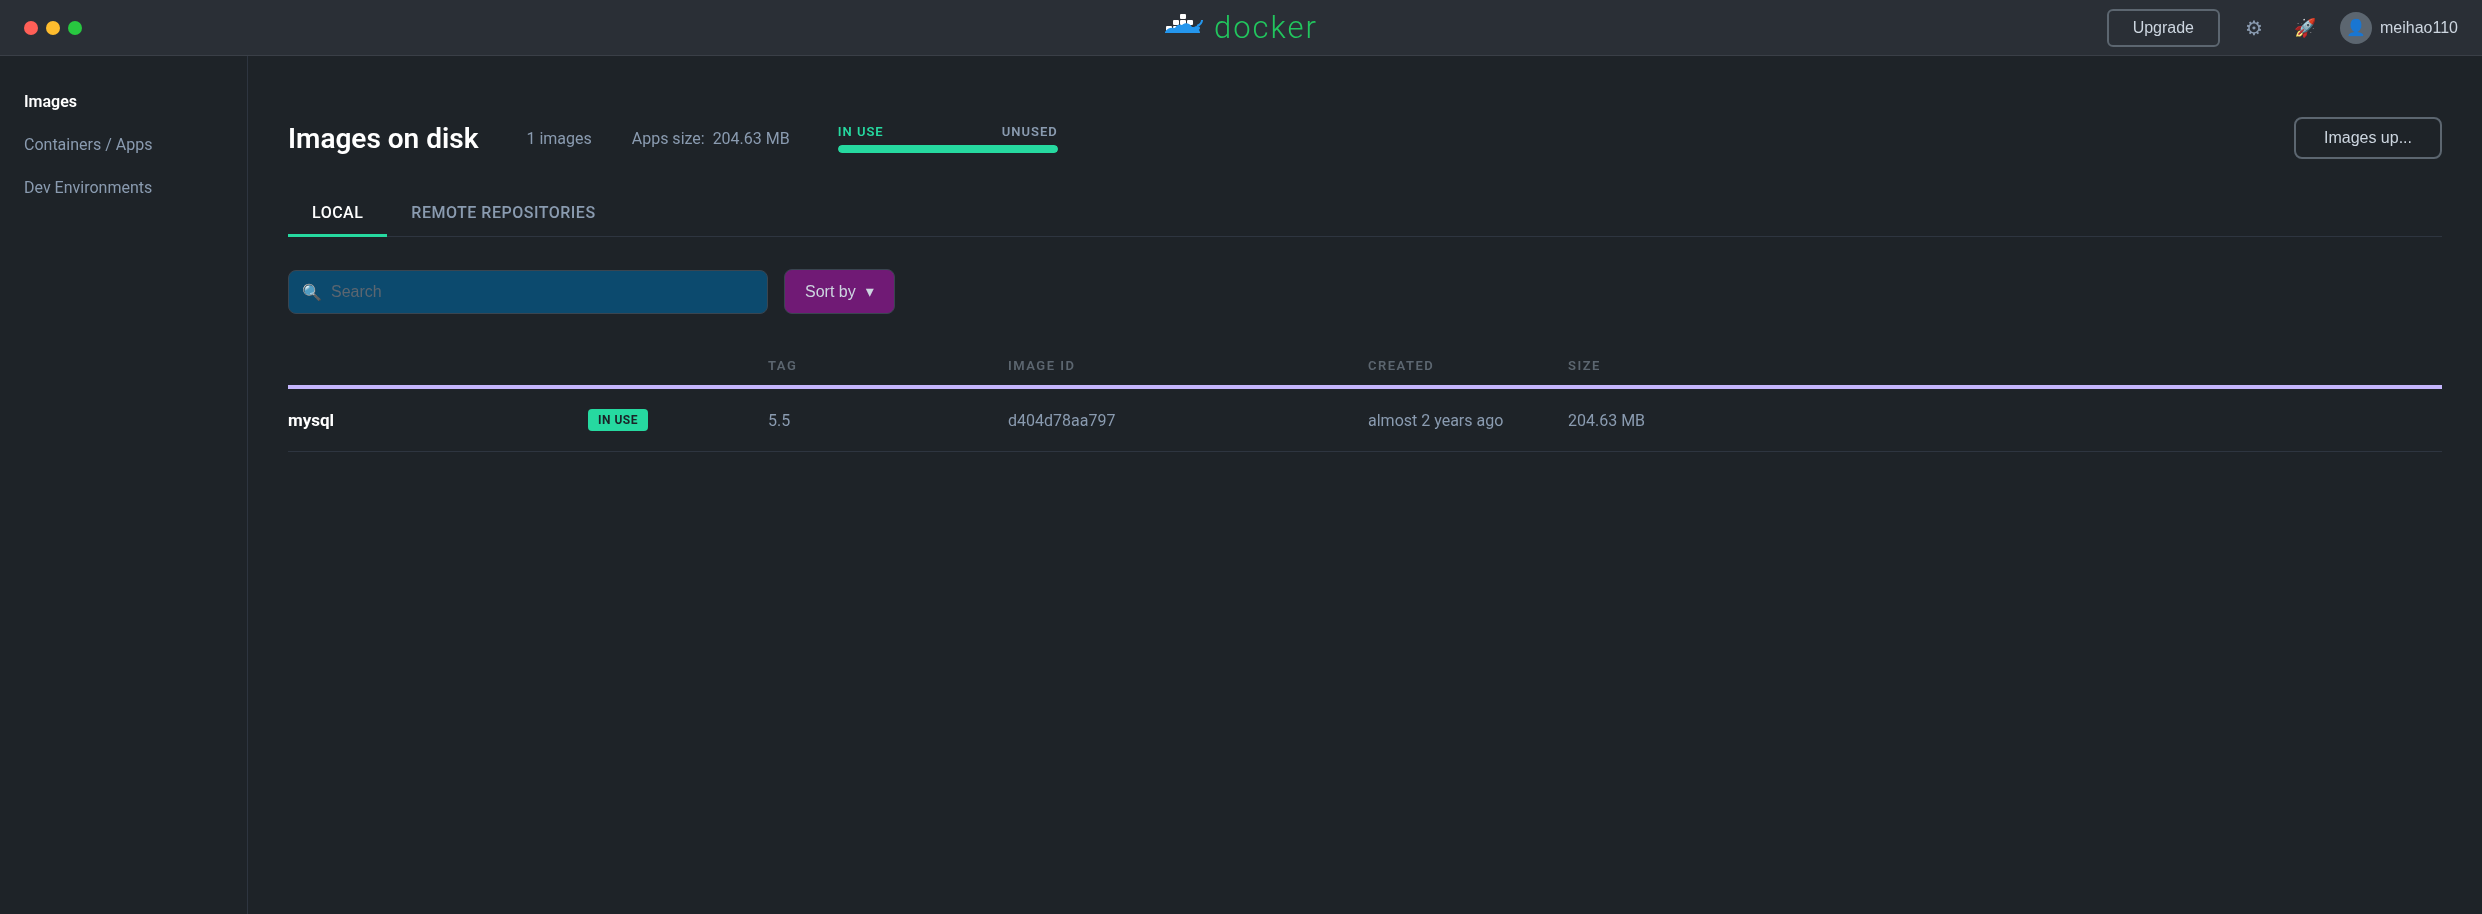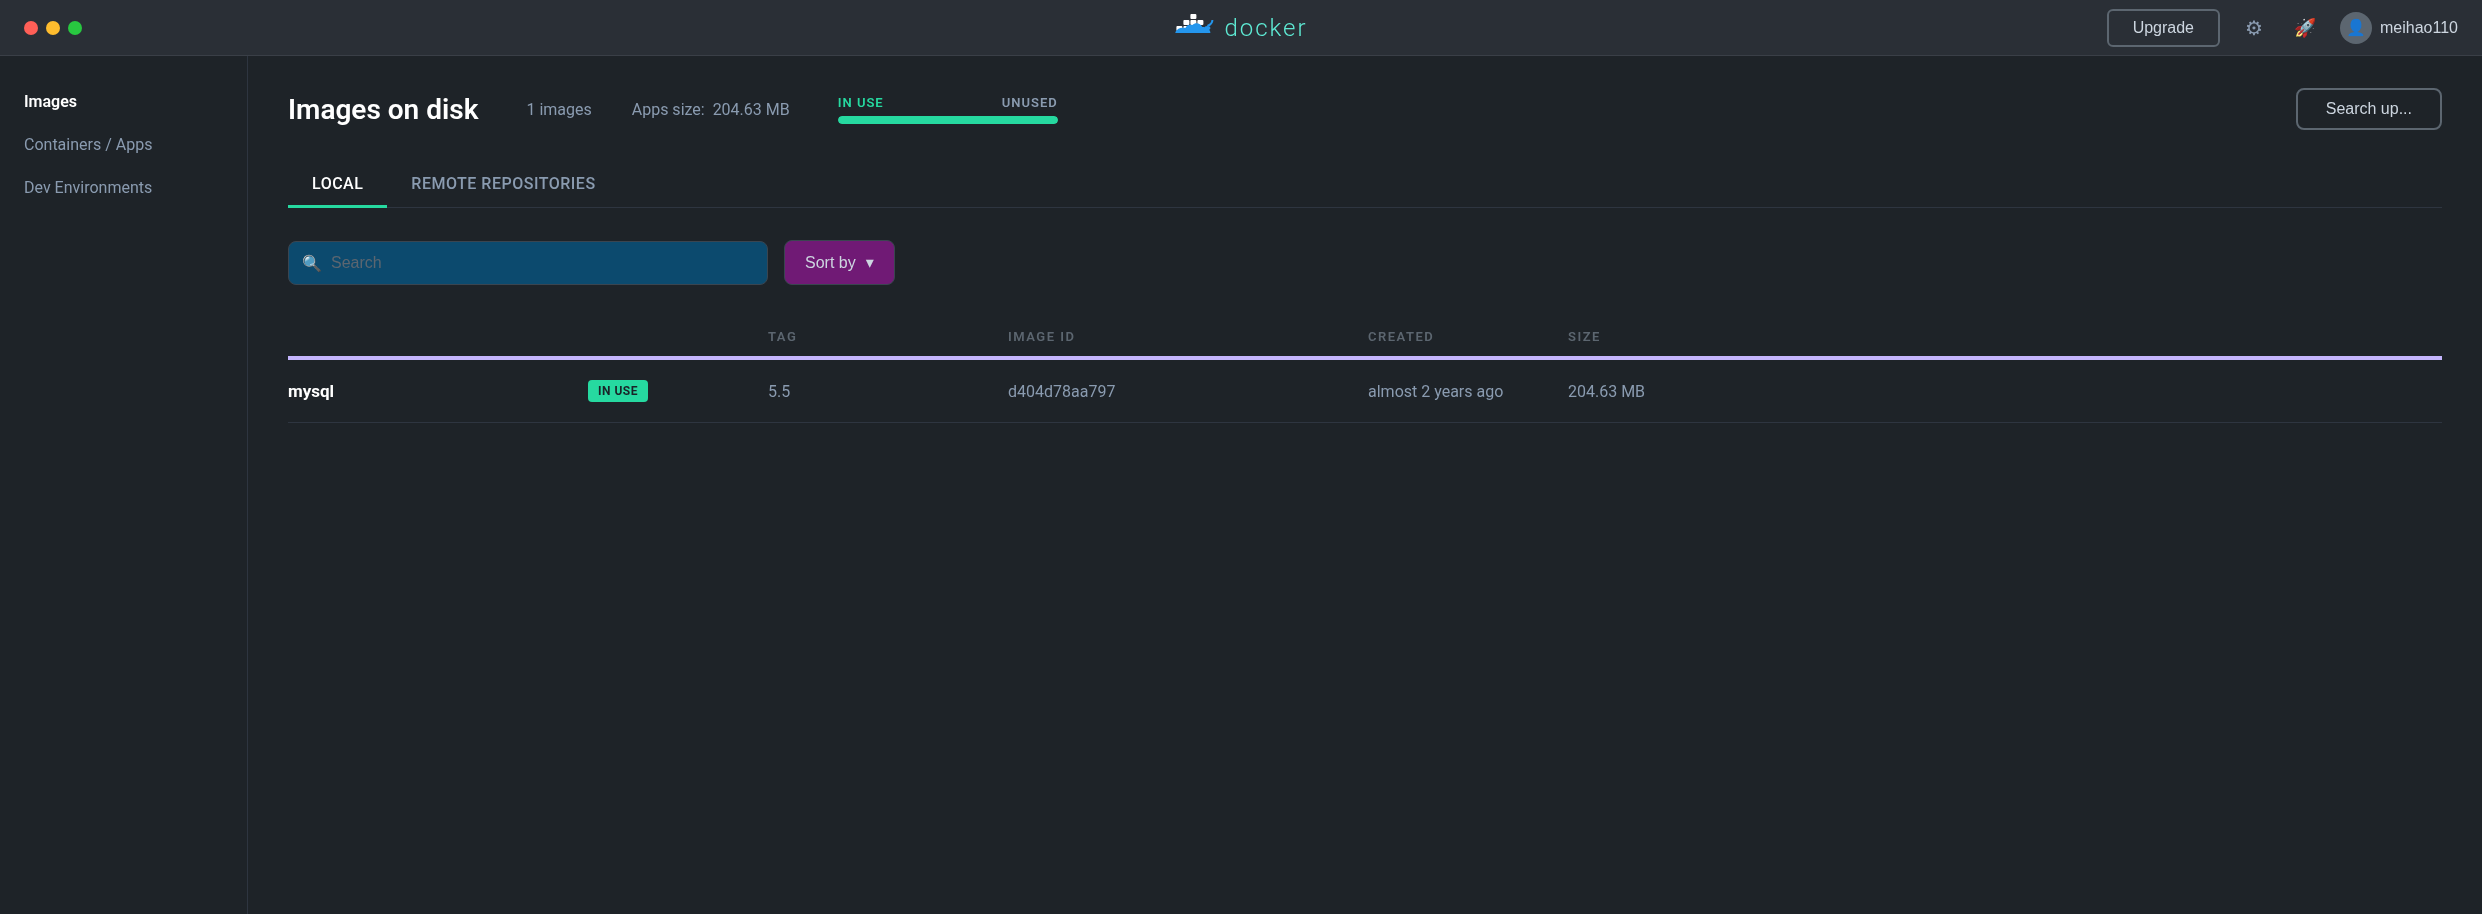--- a/index.html
+++ b/index.html
@@ -155,20 +155,21 @@
     .sidebar-item.containers-apps {
       color: #8a9bb0;
     }
 
     
     .content {
       flex: 1;
       background: #1e2328;
       padding: 32px 40px;
       overflow-y: auto;
+      margin-top: 29px;
     }
 
     
     .content-header {
       display: flex;
       align-items: center;
       justify-content: space-between;
       margin-bottom: 32px;
     }
 
@@ -394,21 +395,21 @@
         <rect x="9" y="12" width="6" height="5" rx="1" fill="#fff"></rect>
         <rect x="16" y="12" width="6" height="5" rx="1" fill="#fff"></rect>
         <rect x="9" y="6" width="6" height="5" rx="1" fill="#fff"></rect>
         <rect x="16" y="6" width="6" height="5" rx="1" fill="#fff"></rect>
         <rect x="16" y="0" width="6" height="5" rx="1" fill="#fff"></rect>
         <rect x="23" y="6" width="6" height="5" rx="1" fill="#fff"></rect>
         <path d="M1 18c2-4 6-5 10-4 1-3 4-4 7-3 3-3 8-2 10 2 4 0 8 2 8 6H1z" fill="#2496ed"></path>
         <ellipse cx="33" cy="14" rx="3" ry="2" fill="#2496ed"></ellipse>
         <path d="M33 12 Q38 10 38 6" stroke="#2496ed" stroke-width="2" fill="none"></path>
       </svg>
-      <span style="font-size:24px;font-weight:300;color:#5eead4;letter-spacing:2px;">docker</span>
+      <span style="font-size:31px;font-weight:300;color:#22c55e;letter-spacing:2px;">docker</span>
     </div>
   </div>
 
   <div class="titlebar-right">
     <button class="upgrade-btn">Upgrade</button>
     <button class="icon-btn">
       <span>⚙</span>
     </button>
     <button class="icon-btn">
       <span style="font-size:18px;">🚀</span>
@@ -451,21 +452,21 @@
         <div class="usage-bar-container">
           <div class="usage-bar-labels">
             <span class="label-in-use">IN USE</span>
             <span class="label-unused">UNUSED</span>
           </div>
           <div style="width:220px; height:8px; display:flex; border-radius:4px; overflow:hidden;">
             <div class="bar-in-use" style="width:100%;"></div>
           </div>
         </div>
       </div>
-      <button class="clean-up-btn">Search up...</button>
+      <button class="clean-up-btn">Images up...</button>
     </div>
 
     <div class="tabs">
       <div class="tab active">LOCAL</div>
       <div class="tab">REMOTE REPOSITORIES</div>
     </div>
 
     <div class="filter-bar">
       <div class="search-input-wrapper">
         <span class="search-icon">🔍</span>

